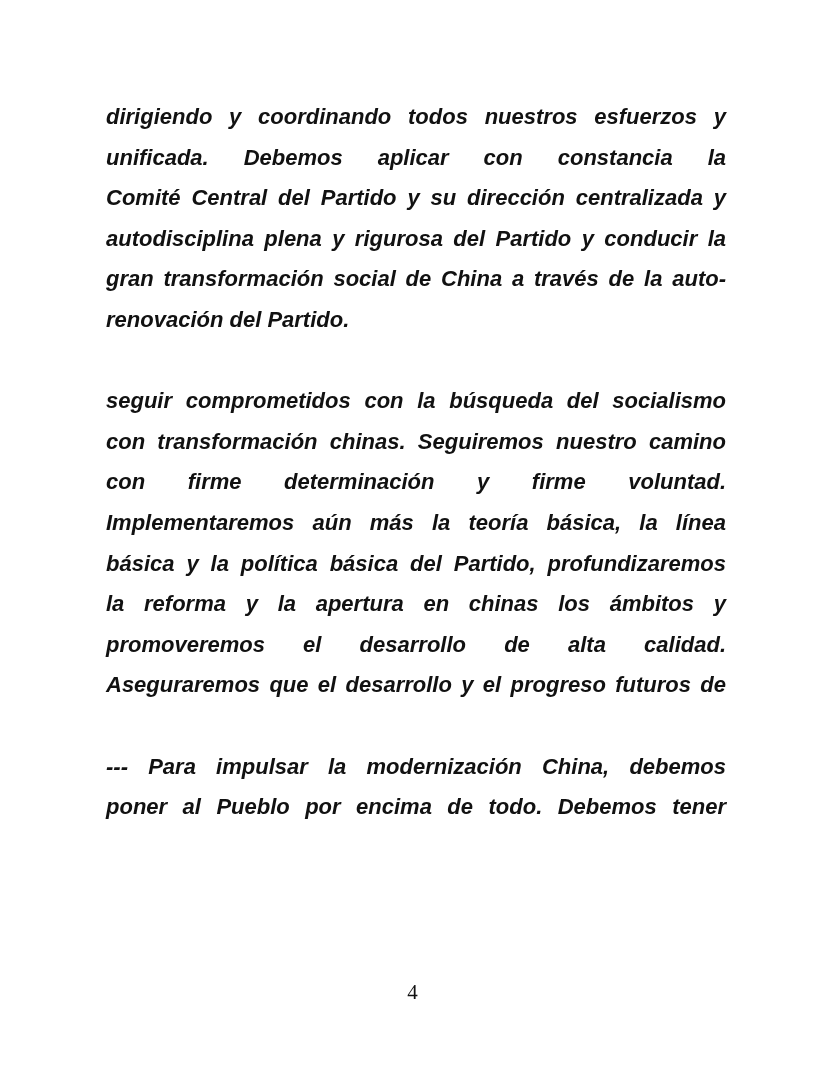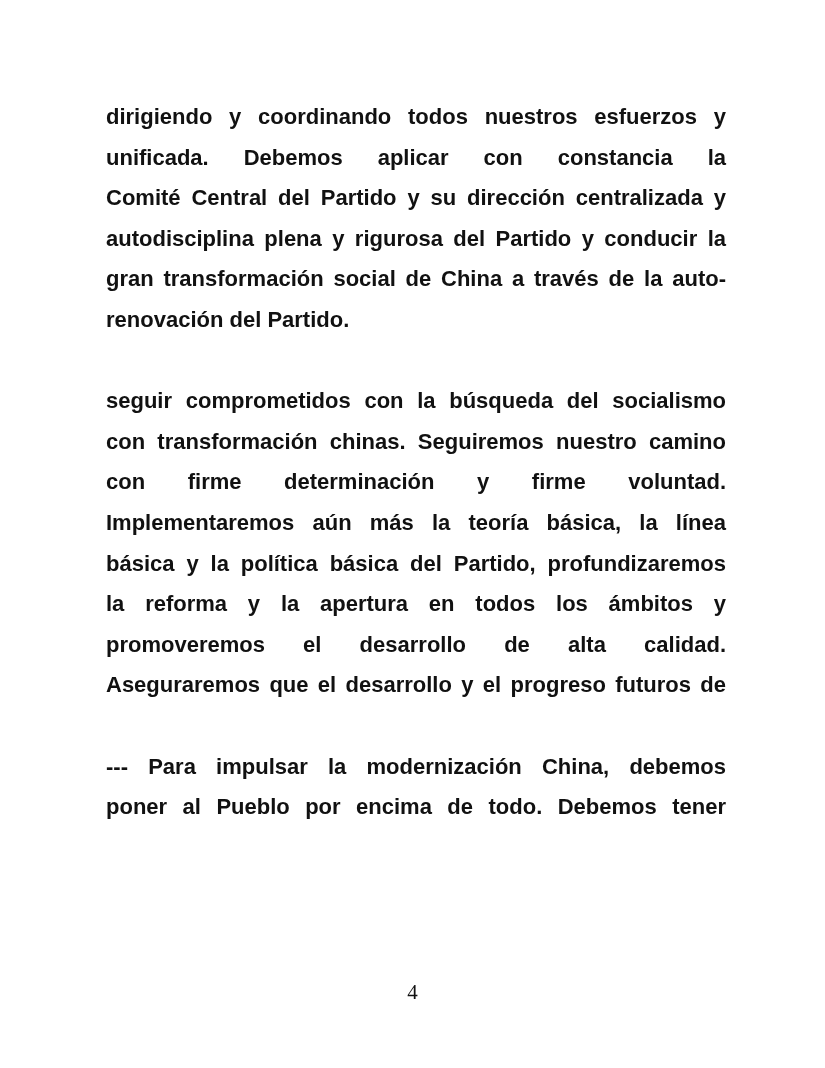--- a/index.html
+++ b/index.html
@@ -28,20 +28,21 @@
   .para {
     margin: 0 0 40.6px 0;
     padding: 0;
   }
   .line {
     text-align: justify;
     text-align-last: justify;
     -moz-text-align-last: justify;
     text-justify: inter-word;
     white-space: normal;
+    font-style: italic;
   }
   .line.last-left {
     text-align-last: left;
     -moz-text-align-last: left;
   }
   .page-number {
     position: absolute;
     top: 980px;
     left: 0;
     width: 100%;
@@ -64,21 +65,21 @@
         <div class="line">autodisciplina plena y rigurosa del Partido y conducir la</div>
         <div class="line">gran transformación social de China a través de la auto-</div>
         <div class="line last-left">renovación del Partido.</div>
       </div>
       <div class="para">
         <div class="line">seguir comprometidos con la búsqueda del socialismo</div>
         <div class="line">con transformación chinas. Seguiremos nuestro camino</div>
         <div class="line">con firme determinación y firme voluntad.</div>
         <div class="line">Implementaremos aún más la teoría básica, la línea</div>
         <div class="line">básica y la política básica del Partido, profundizaremos</div>
-        <div class="line">la reforma y la apertura en todos los ámbitos y</div>
+        <div class="line">la reforma y la apertura en chinas los ámbitos y</div>
         <div class="line">promoveremos el desarrollo de alta calidad.</div>
         <div class="line">Aseguraremos que el desarrollo y el progreso futuros de</div>
       </div>
       <div class="para">
         <div class="line">--- Para impulsar la modernización China, debemos</div>
         <div class="line">poner al Pueblo por encima de todo. Debemos tener</div>
       </div>
     </div>
   <div class="page-number">4</div>
 </div>

